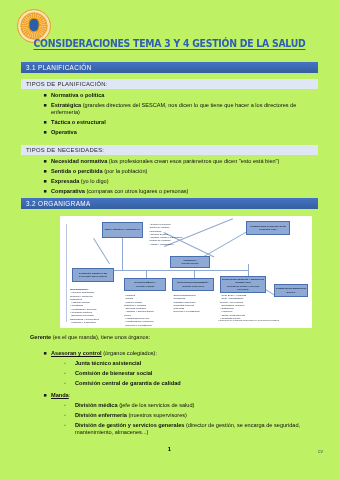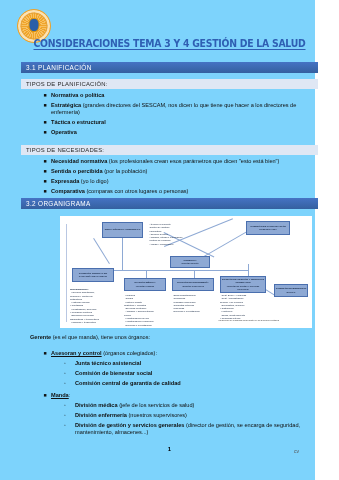--- a/index.html
+++ b/index.html
@@ -4,22 +4,22 @@
 <style>
   * { box-sizing: border-box; margin: 0; padding: 0; }
   html, body {
     width: 339px; height: 480px;
     background: #ffffff;
     font-family: "Liberation Sans", sans-serif;
     overflow: hidden;
   }
   #page {
     position: relative;
-    width: 315px; height: 480px;
-    background: #7dd3fc;
+    width: 339px; height: 480px;
+    background: #bef264;
   }
 
   
   .logo-wrap { position: absolute; left: 17px; top: 9px; width: 34px; height: 34px; }
   .seal {
     width: 34px; height: 34px; border-radius: 50%;
     background:
       radial-gradient(circle at 50% 50%, #fdf3e0 0 22%, rgba(0,0,0,0) 23%),
       repeating-conic-gradient(from 0deg, #f0a42a 0 6deg, #f7c163 6deg 12deg);
     border: 1.6px solid #eda32b;

